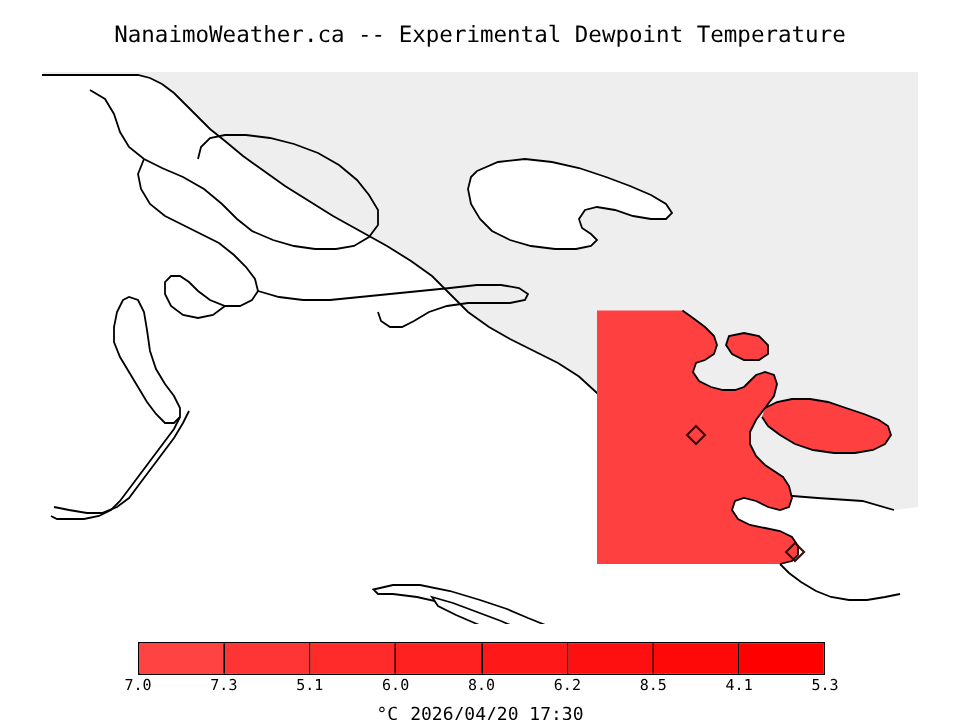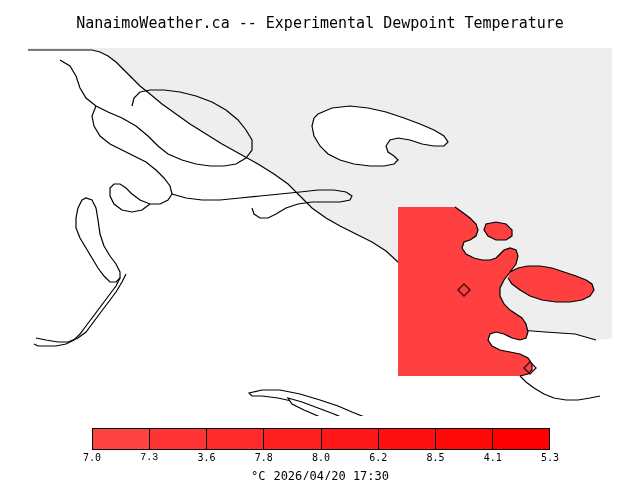--- a/index.html
+++ b/index.html
@@ -234,23 +234,23 @@
       <div class="cb-seg" style="background: rgb(255, 53, 53);"></div>
       <div class="cb-seg" style="background: rgb(255, 43, 43);"></div>
       <div class="cb-seg" style="background: rgb(255, 32, 32);"></div>
       <div class="cb-seg" style="background: rgb(255, 24, 24);"></div>
       <div class="cb-seg" style="background: rgb(255, 16, 16);"></div>
       <div class="cb-seg" style="background: rgb(255, 8, 8);"></div>
       <div class="cb-seg" style="background: rgb(255, 0, 0);"></div>
     </div>
   <div id="colorbar-ticklabels">
       <div class="cb-tick" style="left: 0%;">7.0</div>
-      <div class="cb-tick" style="left: 12.5%; font-family: Liberation Mono, monospace;">7.3</div>
-      <div class="cb-tick" style="left: 25%;">3.6</div>
-      <div class="cb-tick" style="left: 37.5%;">7.8</div>
+      <div class="cb-tick" style="left: 12.5%;">7.3</div>
+      <div class="cb-tick" style="left: 25%;">5.1</div>
+      <div class="cb-tick" style="left: 37.5%;">6.0</div>
       <div class="cb-tick" style="left: 50%; text-align: right;">8.0</div>
       <div class="cb-tick" style="left: 62.5%;">6.2</div>
       <div class="cb-tick" style="left: 75%;">8.5</div>
       <div class="cb-tick" style="left: 87.5%;">4.1</div>
       <div class="cb-tick" style="left: 100%;">5.3</div>
     </div>
   <div id="colorbar-caption">
     <span id="caption-units">°C</span><span id="caption-time">2026/04/20 17:30</span>
   </div>
 </div>

